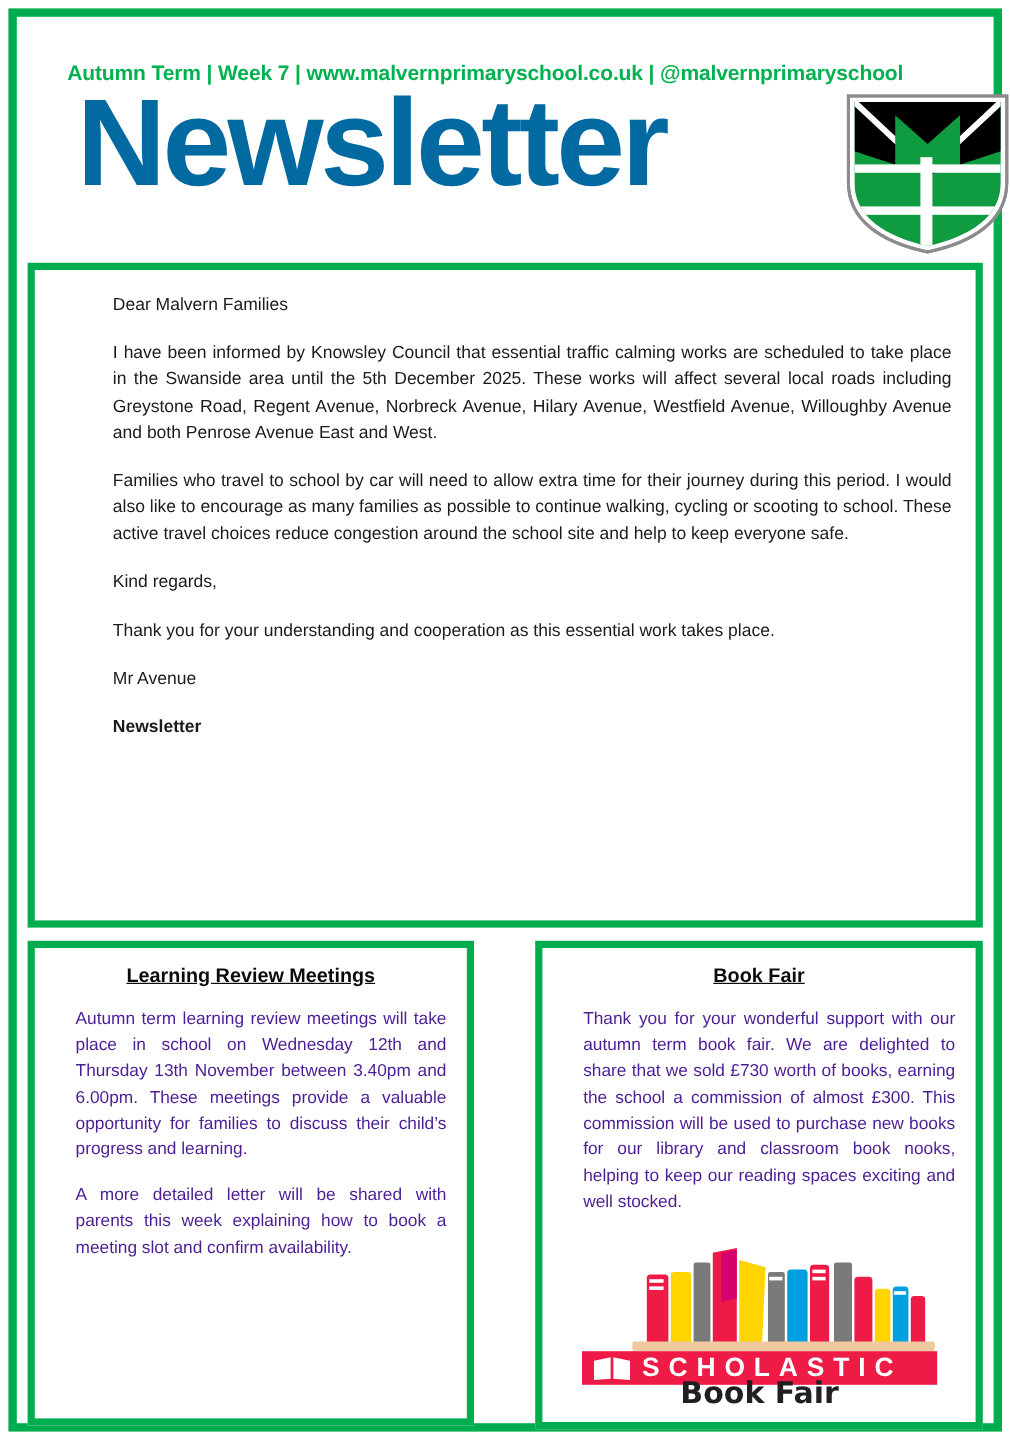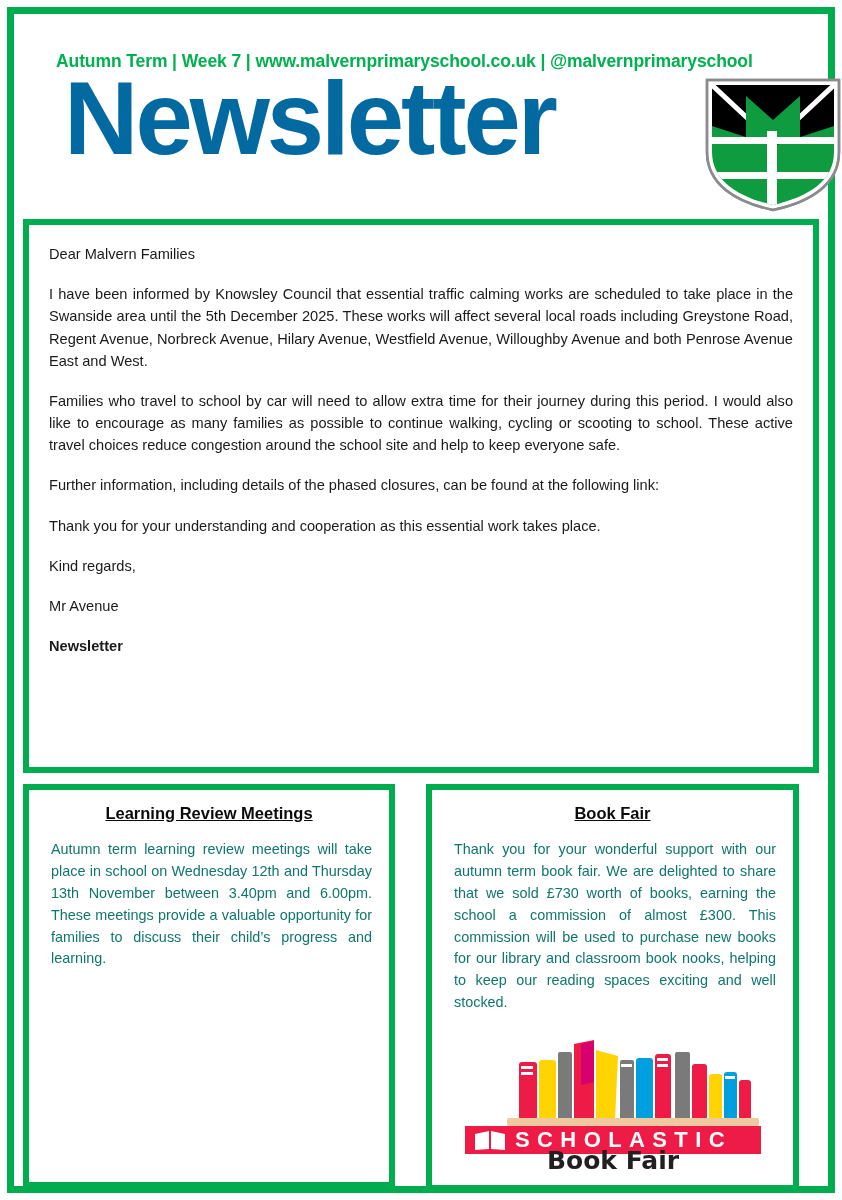--- a/index.html
+++ b/index.html
@@ -72,20 +72,21 @@
     left: 9px;
     top: 205px;
     width: 796px;
     height: 554px;
     border: 6px solid #00ad4e;
     box-sizing: border-box;
     background: #ffffff;
   }
   .letter-inner {
     padding: 18px 20px 10px 20px;
+    margin-left: 45px;
   }
   .letter-inner p {
     margin: 0 0 18px 0;
     font-size: 14.6px;
     line-height: 1.52;
     text-align: justify;
     color: #1a1a1a;
   }
   .letter-inner p.nojust { text-align: left; }
   .link-row {
@@ -111,36 +112,36 @@
 
   
   .col {
     position: absolute;
     top: 770px;
     border: 6px solid #00ad4e;
     box-sizing: border-box;
     background: #ffffff;
   }
   .col-left  { left: 9px;   width: 372px; height: 404px; }
-  .col-right { left: 412px; width: 373px; height: 407px; }
+  .col-right { left: 432px; width: 373px; height: 407px; }
   .col-inner { padding: 14px 17px 8px 17px; }
   .col-title {
     margin: 0 0 16px 0;
     text-align: center;
     font-size: 16.5px;
     font-weight: bold;
     text-decoration: underline;
     color: #0b0b0b;
   }
   .col-inner p {
-    margin: 0 0 16px 5px;
+    margin: 0 0 16px 17px;
     font-size: 14.4px;
     line-height: 1.52;
     text-align: justify;
-    color: #0f766e;
+    color: #4c1d95;
   }
 
   
   .bookfair {
     margin: 10px auto 0 auto;
     width: 300px;
     font-weight: bold;
   }
 </style>
 </head>
@@ -178,37 +179,37 @@
   <div class="letter-box">
     <div class="letter-inner">
 
       <p class="nojust">Dear Malvern Families</p>
 
       <p>I have been informed by Knowsley Council that essential traffic calming works are scheduled to take place in the Swanside area until the 5th December 2025. These works will affect several local roads including Greystone Road, Regent Avenue, Norbreck Avenue, Hilary Avenue, Westfield Avenue, Willoughby Avenue and both Penrose Avenue East and West.</p>
 
 
       <p>Families who travel to school by car will need to allow extra time for their journey during this period. I would also like to encourage as many families as possible to continue walking, cycling or scooting to school. These active travel choices reduce congestion around the school site and help to keep everyone safe.</p>
 
-      <p class="nojust">Further information, including details of the phased closures, can be found at the following link:</p>
-
+
+
+      <p class="nojust">Kind regards,</p>
 
       <p class="nojust">Thank you for your understanding and cooperation as this essential work takes place.</p>
-
-      <p class="nojust">Kind regards,</p>
 
       <p class="sig-name">Mr Avenue</p>
       <p class="sig-role">Newsletter</p>
     </div>
   </div>
 
   <div class="col col-left">
     <div class="col-inner">
       <div class="col-title">Learning Review Meetings</div>
 
       <p>Autumn term learning review meetings will take place in school on Wednesday 12th and Thursday 13th November between 3.40pm and 6.00pm. These meetings provide a valuable opportunity for families to discuss their child’s progress and learning.</p>
+      <p>A more detailed letter will be shared with parents this week explaining how to book a meeting slot and confirm availability.</p>
     </div>
   </div>
 
   <div class="col col-right">
     <div class="col-inner">
       <div class="col-title">Book Fair</div>
 
       <p>Thank you for your wonderful support with our autumn term book fair. We are delighted to share that we sold £730 worth of books, earning the school a commission of almost £300. This commission will be used to purchase new books for our library and classroom book nooks, helping to keep our reading spaces exciting and well stocked.</p>
 
       <div class="bookfair">

